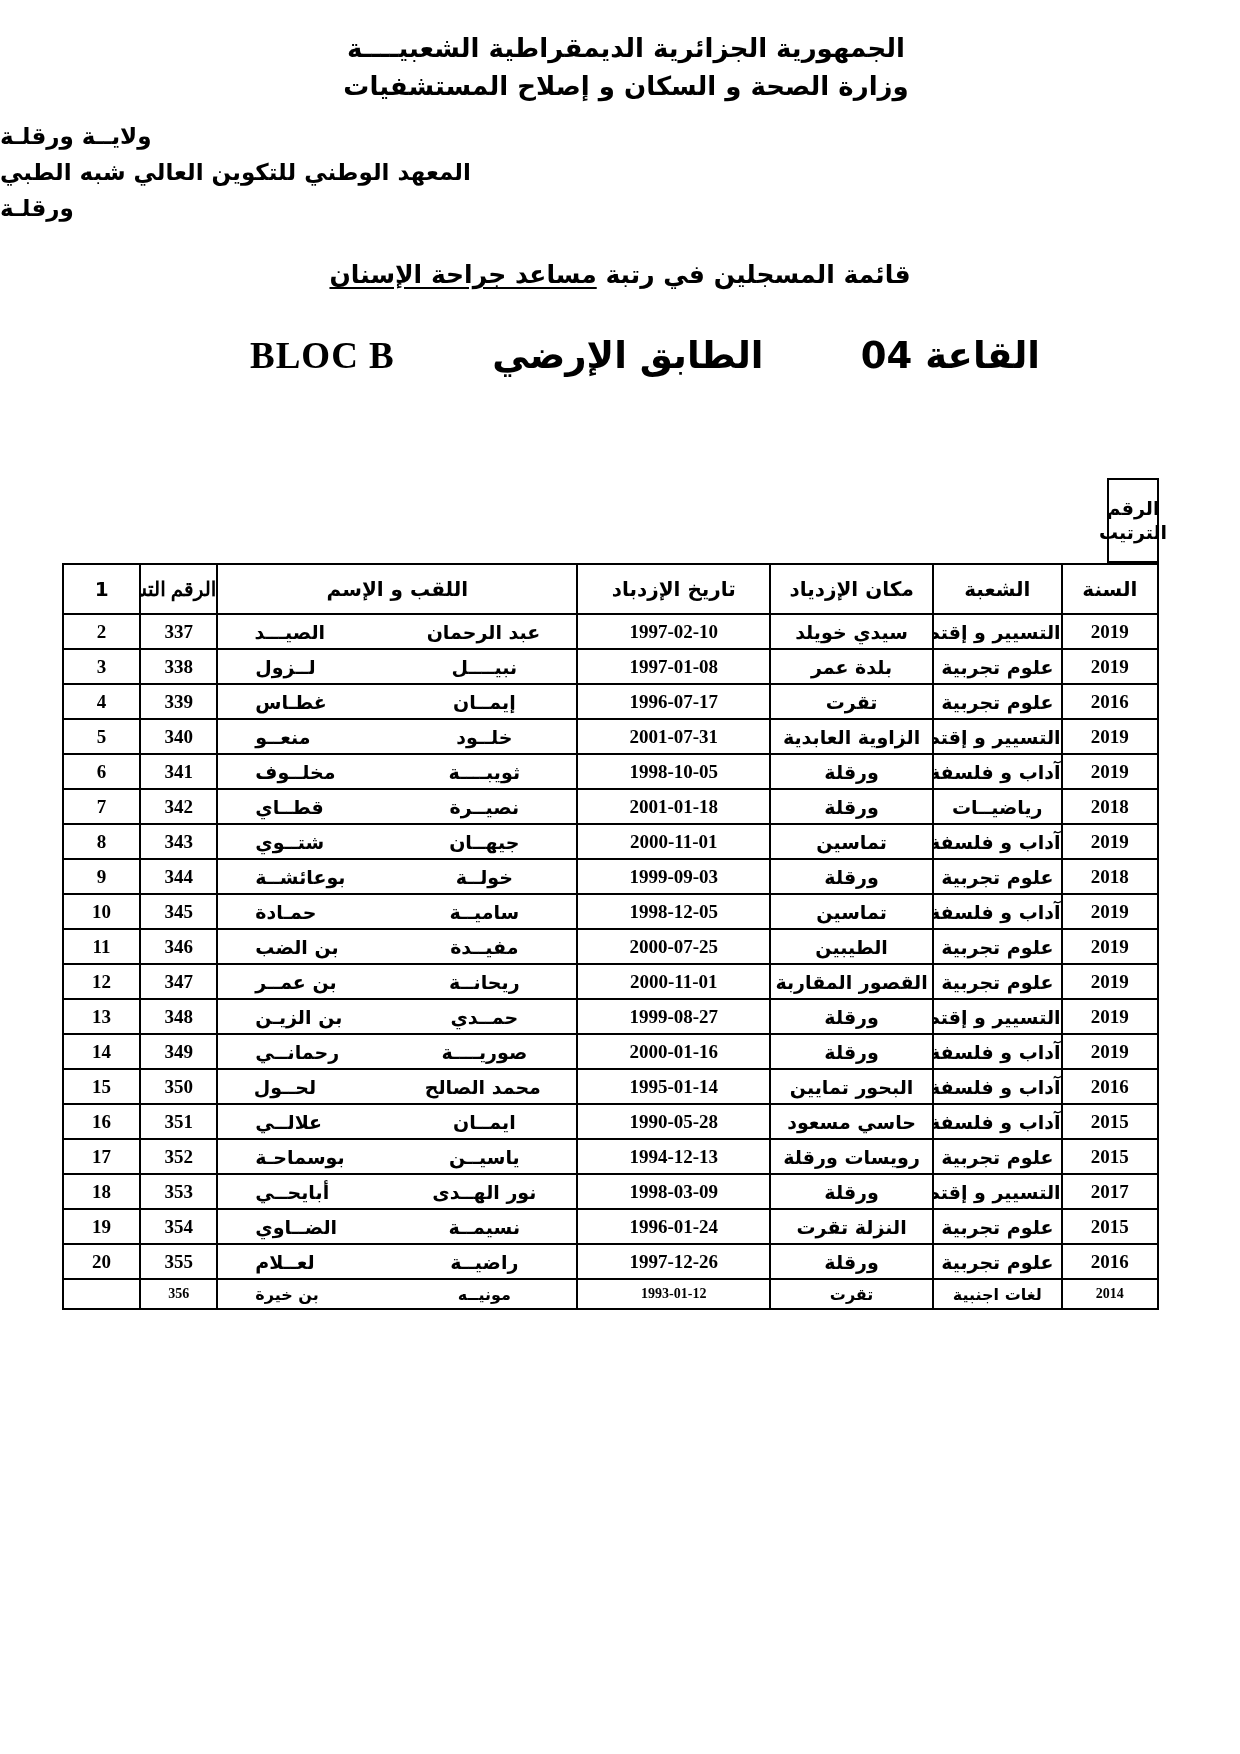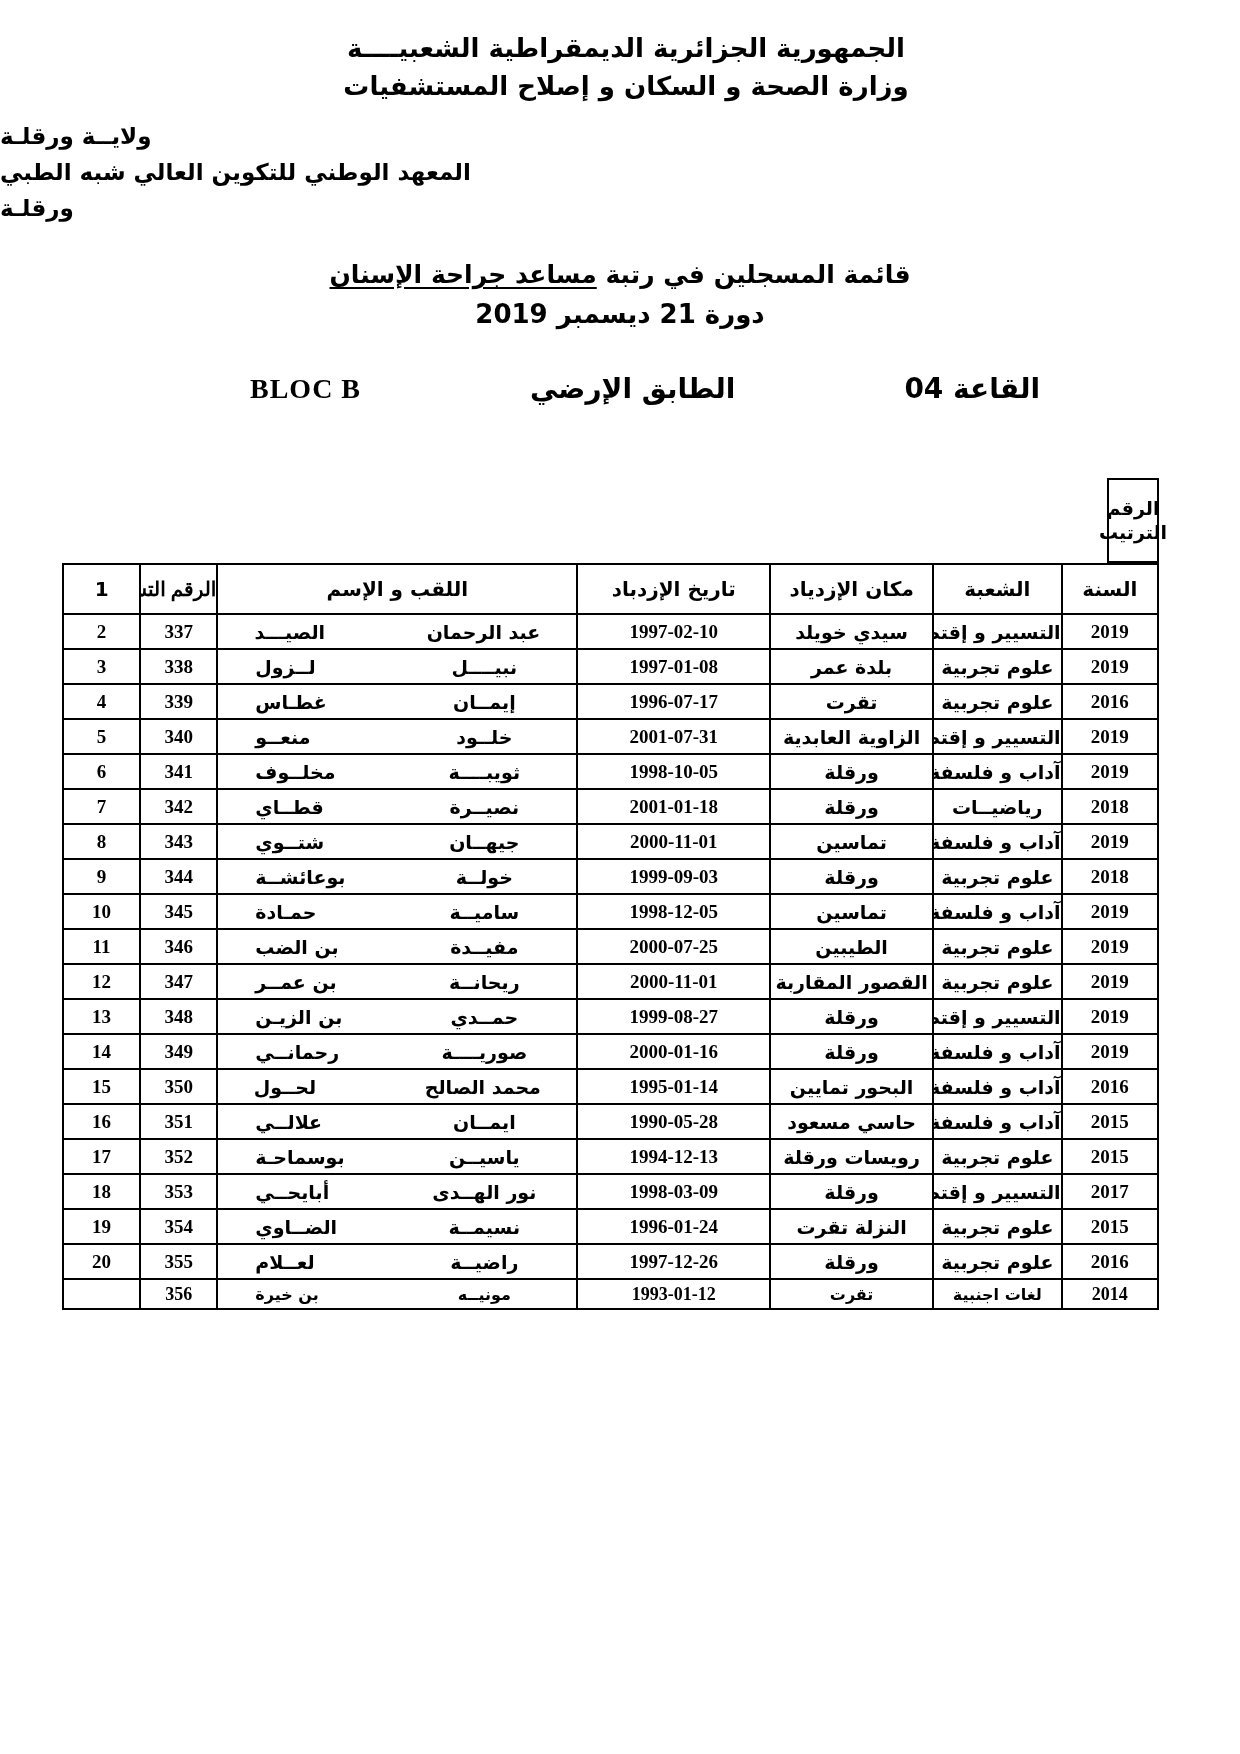--- a/index.html
+++ b/index.html
@@ -83,21 +83,21 @@
   
   .strip {
     display: flex;
     flex-direction: row;
     align-items: flex-end;
     margin-top: 40px;
     padding: 0 200px 0 250px;
     justify-content: space-between;
   }
   .strip .cell {
-    font-size: 28px;
+    font-size: 37px;
     font-weight: bold;
     white-space: nowrap;
   }
   .strip .bloc {
     font-family: "Liberation Serif", serif;
     letter-spacing: 1px;
   }
 
   
   .rank-badge {
@@ -194,21 +194,21 @@
     padding: 0 3px;
   }
   td.stream { font-size: 17px; }
   tr.last-row td {
     font-size: 16px;
     height: 28px;
   }
   tr.last-row td.date,
   tr.last-row td.year,
   tr.last-row td.reg {
-    font-size: 18px;
+    font-size: 14px;
   }
   
   td.rank-empty { border: none; }
 </style>
 </head>
 <body>
 
 <div class="page">
 
   <div class="hdr">
@@ -217,21 +217,20 @@
   </div>
 
   <div class="org">
     <div>ولايــة ورقلـة</div>
     <div>المعهد الوطني للتكوين العالي شبه الطبي</div>
     <div>ورقلـة</div>
   </div>
 
   <div class="titles">
     <div class="t-main"><span>قائمة المسجلين في رتبة </span><span class="under">مساعد جراحة الإسنان</span></div>
-    <div class="t-date">دورة 21 ديسمبر 2019</div>
   </div>
 
   <div class="strip">
     <div class="cell">القاعة 04</div>
     <div class="cell">الطابق الإرضي</div>
     <div class="cell bloc">BLOC  B</div>
   </div>
 
   <div class="rank-badge">
     <span>الرقم</span>

